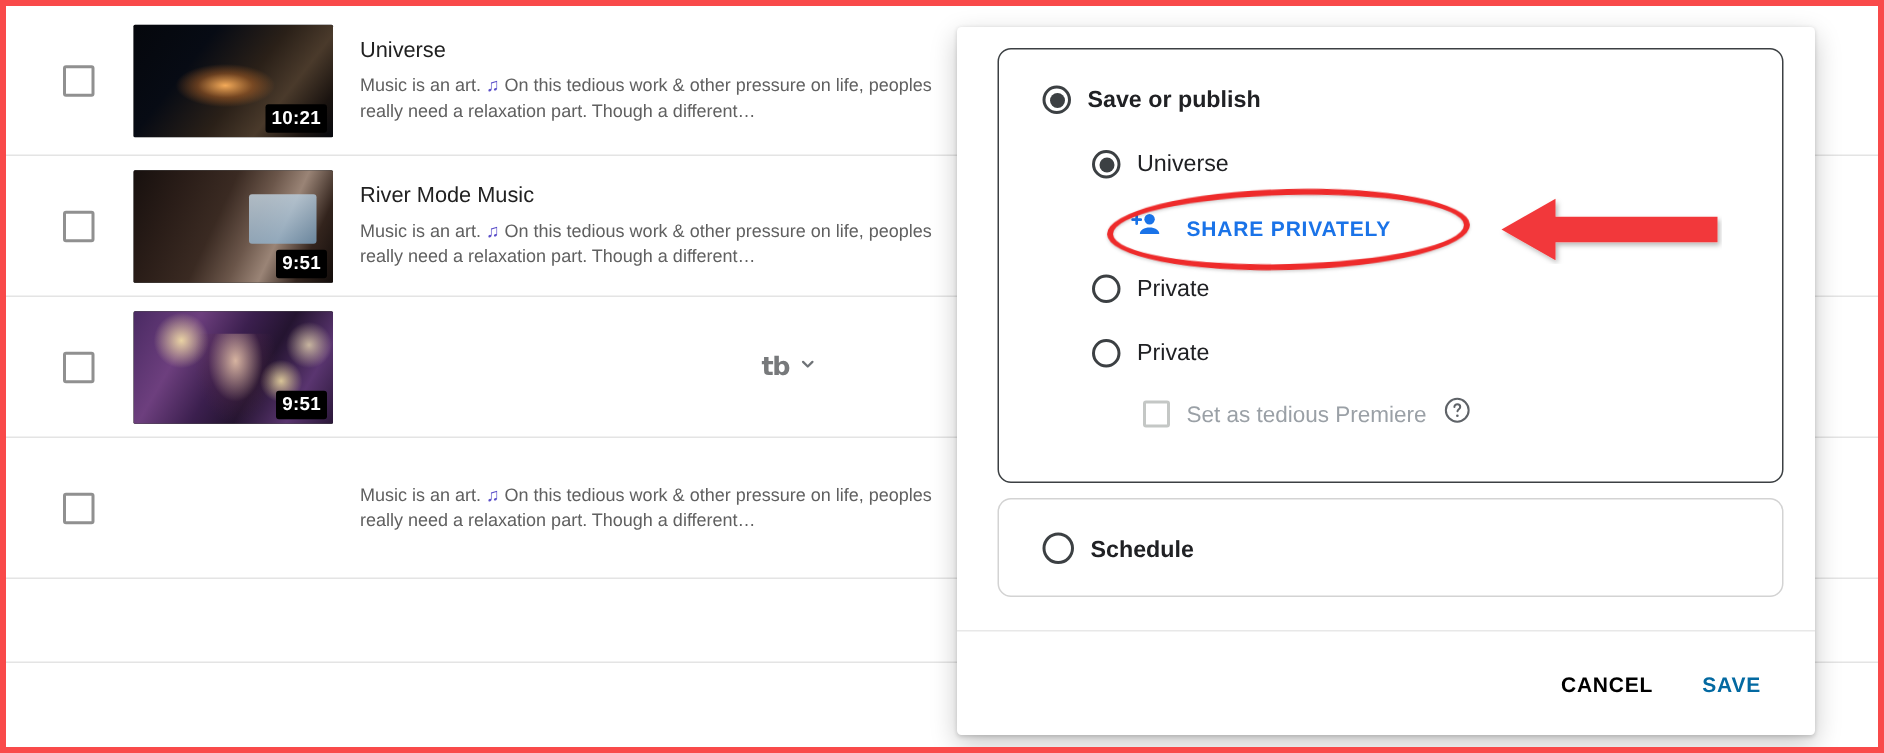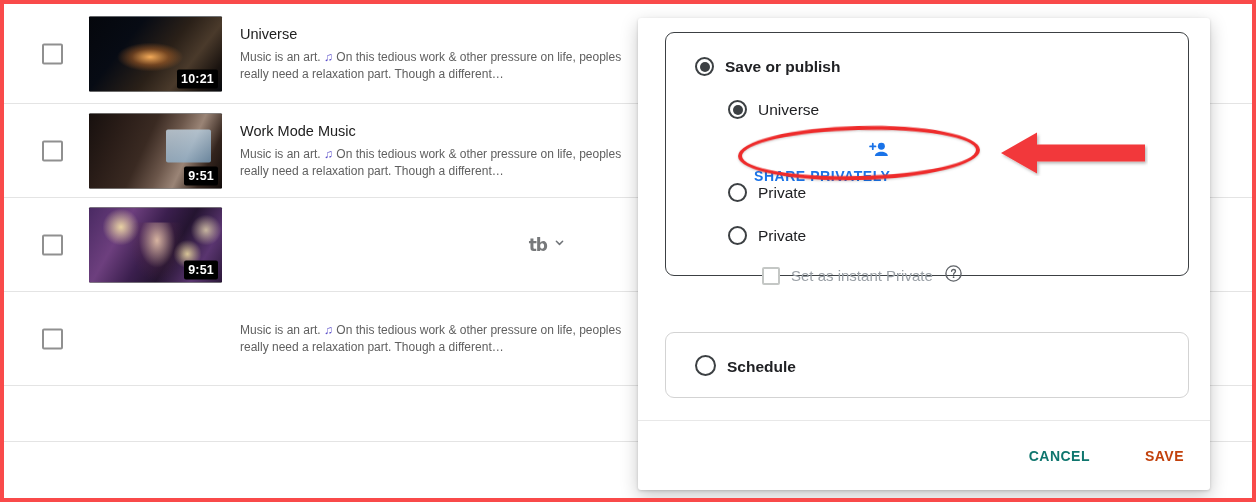--- a/index.html
+++ b/index.html
@@ -35,21 +35,21 @@
   .thumb .dur{
     position:absolute;right:4px;bottom:3px;
     background:#000;color:#fff;font-size:12.5px;font-weight:700;
     line-height:1;padding:3px 4px;border-radius:2px;letter-spacing:.2px;
   }
   .vmeta{position:absolute;left:236px;top:50%;transform:translateY(-50%);width:390px;}
   .vtitle{font-size:14.5px;color:#212121;line-height:1.35;margin-bottom:5px;}
   .vdesc{font-size:12px;color:#606060;line-height:1.42;}
   .vdesc .note{color:#5b4fc9;}
   .tb-cell{
-    position:absolute;right:685px;top:50%;transform:translateY(-50%);
+    position:absolute;right:706px;top:50%;transform:translateY(-50%);
     display:flex;align-items:flex-start;gap:5px;
   }
   .tb-glyph{font-size:17px;font-weight:800;color:#77797b;letter-spacing:-1px;font-family:"DejaVu Sans",sans-serif;}
   .tb-chev{display:block;}
 
   
   .art{position:absolute;inset:0;}
   .art-universe{
     background:
       radial-gradient(ellipse 46px 20px at 46% 54%, rgba(255,178,92,.95) 0%, rgba(255,140,50,.35) 40%, rgba(0,0,0,0) 72%),
@@ -95,42 +95,42 @@
     position:absolute;left:638px;top:18px;width:572px;height:472px;
     background:#fff;border-radius:3px;
     box-shadow:0 1px 3px rgba(0,0,0,.16),0 6px 18px rgba(0,0,0,.22);
     z-index:40;box-sizing:border-box;
   }
   .dlg-body{position:absolute;left:0;top:0;right:0;bottom:69px;}
   .card{
     position:absolute;box-sizing:border-box;background:#fff;
     border:1px solid #cfcfcf;border-radius:9px;
   }
-  .card.visibility{left:27px;top:14px;width:524px;height:244px;border-color:#3c4043;}
+  .card.visibility{left:27px;top:14px;width:524px;height:290px;border-color:#3c4043;}
   .card.schedule{left:27px;top:314px;width:524px;height:66px;border-color:#d3d3d3;}
 
   .radio{
     box-sizing:border-box;border-radius:50%;background:#fff;
     border:2px solid #3c4043;position:absolute;
   }
   .radio.sel{border-width:2px;}
   .radio.sel:after{
     content:"";position:absolute;left:50%;top:50%;transform:translate(-50%,-50%);
     width:10px;height:10px;border-radius:50%;background:#3c4043;
   }
   .lbl{position:absolute;color:#202124;white-space:nowrap;}
 
   
   .r-saveorpublish .radio{left:29px;top:24px;width:19px;height:19px;}
   .r-saveorpublish .lbl{left:59px;top:24px;font-size:15.5px;font-weight:700;line-height:19px;}
 
   .r-private .radio{left:62px;top:67px;width:19px;height:19px;}
   .r-private .lbl{left:92px;top:67px;font-size:15.5px;line-height:19px;}
 
-  .share-row{position:absolute;left:88px;top:108px;display:flex;align-items:flex-end;gap:6px;flex-direction:column;}
+  .share-row{position:absolute;left:88px;top:108px;display:flex;align-items:center;gap:16px;}
   .share-txt{
     font-size:14px;font-weight:700;letter-spacing:.55px;color:#1a73e8;
     text-transform:uppercase;white-space:nowrap;
   }
 
   .r-unlisted .radio{left:62px;top:150px;width:19px;height:19px;}
   .r-unlisted .lbl{left:92px;top:150px;font-size:15.5px;line-height:19px;}
 
   .r-public .radio{left:62px;top:193px;width:19px;height:19px;}
   .r-public .lbl{left:92px;top:193px;font-size:15.5px;line-height:19px;}
@@ -145,22 +145,22 @@
   .dlg-footer{
     position:absolute;left:0;right:0;bottom:0;height:69px;
     border-top:1px solid #e8e8e8;
   }
   .btn{
     position:absolute;top:50%;transform:translateY(-50%);
     background:transparent;border:0;padding:8px 8px;cursor:pointer;
     font-family:inherit;font-size:14px;font-weight:700;letter-spacing:.5px;
     text-transform:uppercase;
   }
-  .btn-cancel{right:112px;color:#0f766e;text-align:center;}
-  .btn-save{right:18px;color:#c2410c;cursor:default;}
+  .btn-cancel{right:100px;color:#000000;text-align:center;}
+  .btn-save{right:28px;color:#0369a1;cursor:default;}
 
   
   .anno{position:absolute;z-index:80;pointer-events:none;}
   .anno-ellipse{
     left:738px;top:126px;width:242px;height:54px;
     box-sizing:border-box;border:4px solid #ee2b2b;border-radius:50%;
     transform:rotate(-1.5deg);
     filter:drop-shadow(0 1px 1px rgba(0,0,0,.18));
   }
   .anno-arrow{left:996px;top:130px;}
@@ -184,21 +184,21 @@
       </div>
     </div>
 
     <div class="vrow" style="top:100px;height:94px;">
       <div class="cbox"></div>
       <div class="thumb">
         <div class="art art-work"></div>
         <span class="dur">9:51</span>
       </div>
       <div class="vmeta">
-        <div class="vtitle">Work Mode Music</div>
+        <div class="vtitle">River Mode Music</div>
         <div class="vdesc"><span>Music is an art. </span><span class="note">♫</span><span> On this tedious work &amp; other pressure on life, peoples really need a relaxation part. Though a different…</span></div>
       </div>
     </div>
 
     <div class="vrow" style="top:194px;height:94px;">
       <div class="cbox"></div>
       <div class="thumb">
         <div class="art art-party"></div>
         <span class="dur">9:51</span>
       </div>
@@ -260,21 +260,21 @@
           <span class="lbl">Private</span>
         </div>
 
         <div class="r-public">
           <span class="radio"></span>
           <span class="lbl">Private</span>
         </div>
 
         <div class="premiere-row">
           <span class="pbox"></span>
-          <span class="ptxt">Set as instant Private</span>
+          <span class="ptxt">Set as tedious Premiere</span>
           <span>
             <svg width="19" height="19" viewBox="0 0 24 24" aria-hidden="true">
               <circle cx="12" cy="12" r="9.6" fill="none" stroke="#5f6368" stroke-width="1.7"></circle>
               <path d="M9.6 9.3c0-1.4 1.1-2.4 2.5-2.4s2.4 1 2.4 2.3c0 1.9-2.3 2-2.3 3.7" fill="none" stroke="#5f6368" stroke-width="1.7" stroke-linecap="round"></path>
               <circle cx="12.1" cy="16.6" r="1.1" fill="#5f6368"></circle>
             </svg>
           </span>
         </div>
       </div>
 

